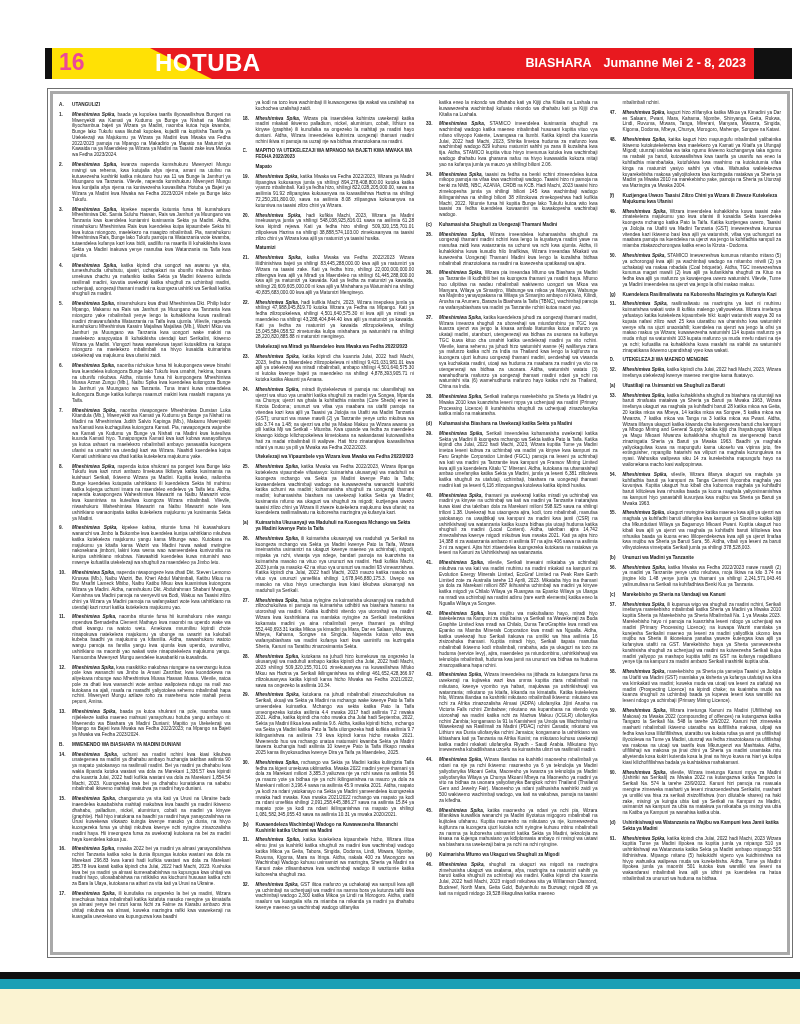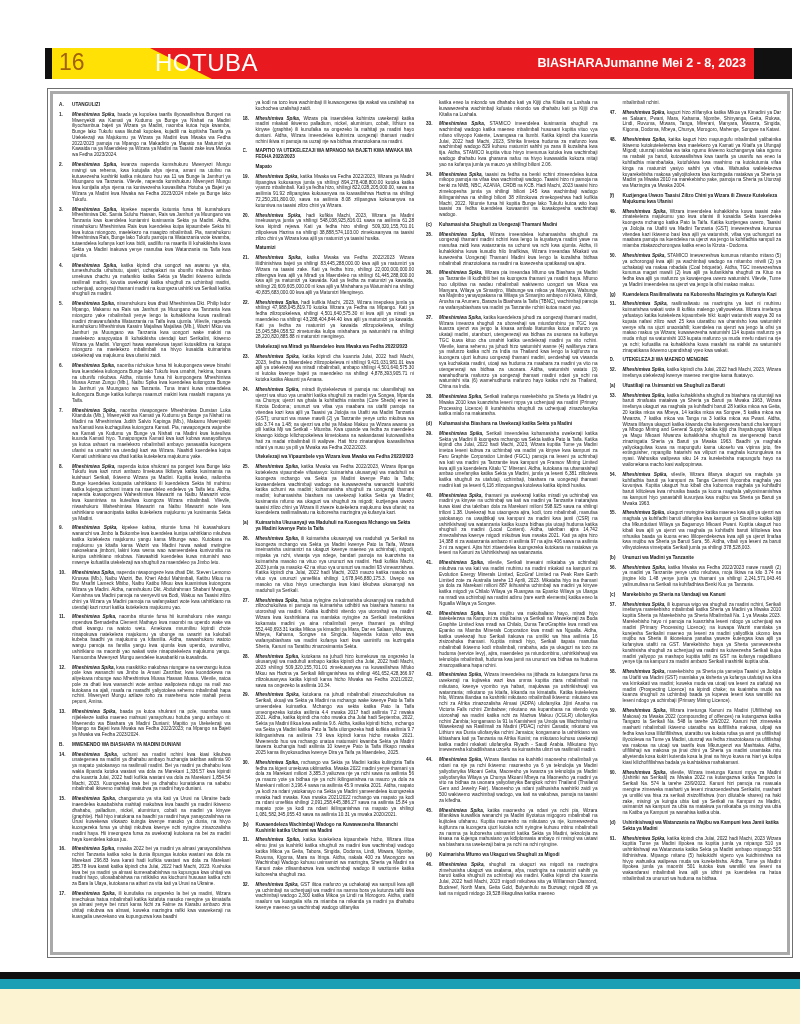--- a/index.html
+++ b/index.html
@@ -2,27 +2,27 @@
 <html><head>
 <meta charset="utf-8">
 <style>
   html,body{margin:0;padding:0;}
   body{width:800px;height:1024px;background:#ffffff;position:relative;overflow:hidden;
        font-family:"Liberation Sans",sans-serif;}
   
   .masthead{position:absolute;top:48px;left:45px;width:747px;height:31px;}
   .mast-blackbar{position:absolute;left:0;top:0;width:7px;height:31px;background:#111;}
   .mast-yellow{position:absolute;left:7px;top:0;width:170px;height:31px;background:#ffe105;}
-  .pagenum{position:absolute;left:14px;top:1px;font-size:23px;font-weight:normal;color:#a16207;}
+  .pagenum{position:absolute;left:14px;top:1px;font-size:23px;font-weight:bold;color:#ec4899;}
   .mast-red{position:absolute;left:105px;top:0;width:605px;height:31px;background:#e8191f;
             clip-path:polygon(0 0,100% 0,100% 100%,62px 100%);}
-  .brand{position:absolute;left:110px;top:1px;color:#fff;font-size:24px;font-weight:normal;
+  .brand{position:absolute;left:110px;top:1px;color:#fff;font-size:24px;font-weight:bold;
          letter-spacing:.5px;}
   .mast-right{position:absolute;right:46px;top:8px;color:#fff;font-size:12.5px;font-weight:bold;}
-  .mast-right span{}
+  .mast-right span{margin-left:12px;}
   .mast-blackend{position:absolute;right:0;top:0;width:38px;height:31px;background:#111;}
   
   .frame-outer{position:absolute;left:47px;top:88px;width:744px;height:868px;
                border:1px solid #6f6f6f;background:#fff;}
   .frame-inner{position:absolute;left:2px;top:2px;right:2px;bottom:2px;border:3px solid #a9a9a9;}
   .cols{position:absolute;left:6px;top:6px;right:6px;bottom:6px;display:flex;gap:12px;
         overflow:hidden;}
   .col{flex:1 1 0;overflow:hidden;color:#1c1c1c;}
   .block{display:flex;margin-bottom:4px;font-size:4.7px;line-height:1.23;text-align:justify;}
   .marker{width:13px;flex:none;font-weight:bold;}

